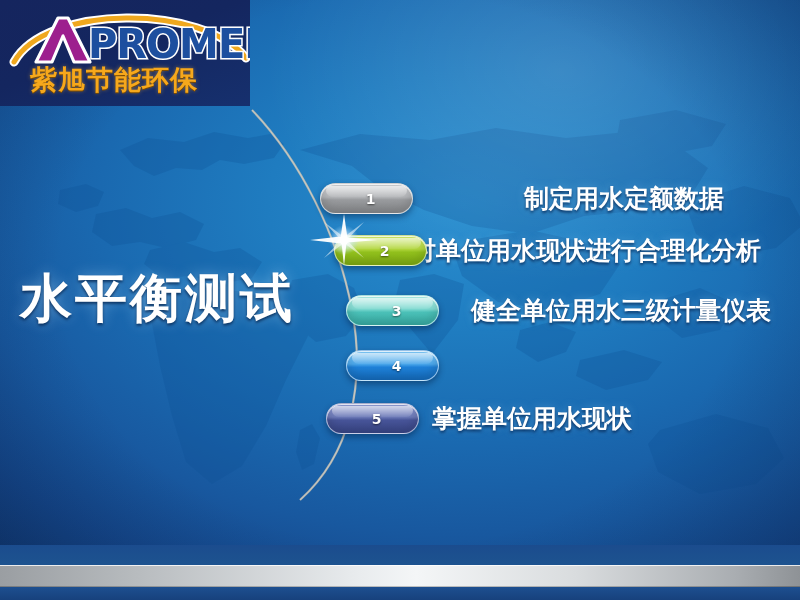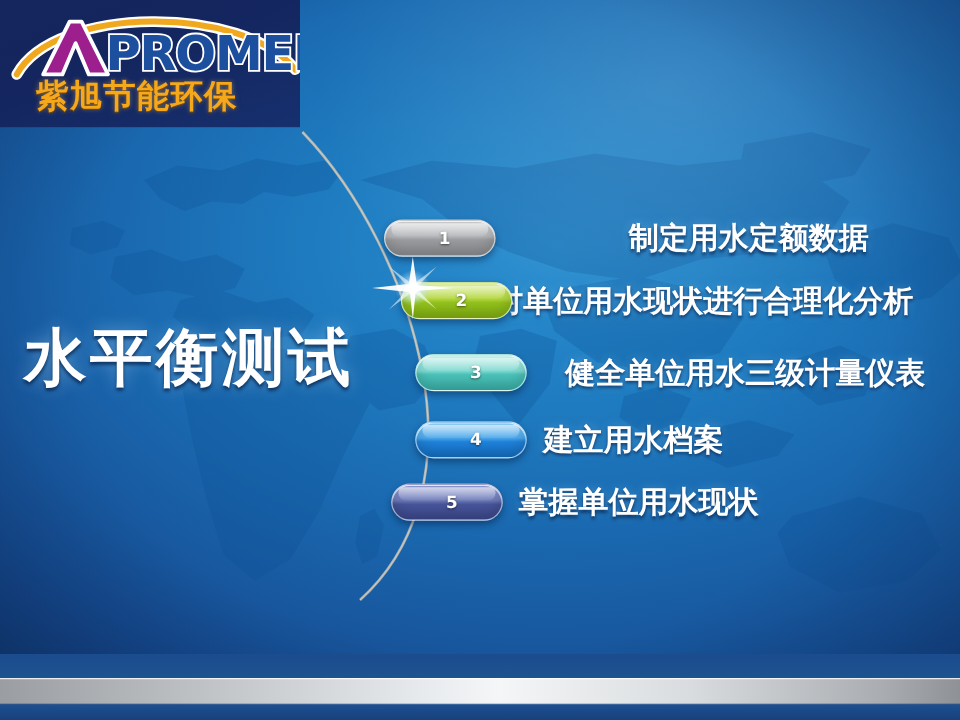--- a/index.html
+++ b/index.html
@@ -192,21 +192,20 @@
       <div class="pill" style="background:linear-gradient(to bottom,#a9e8e0 0%,#7fd9d0 45%,#4cc3ba 56%,#3bb6ad 100%);">
         <span class="num">3</span>
       </div>
       <div class="label" style="margin-left:0px;padding-left:32px;">健全单位用水三级计量仪表</div>
     </div>
 
     <div class="step" style="left:346px;top:350px;">
       <div class="pill" style="background:linear-gradient(to bottom,#7dc4f2 0%,#4ba7ea 45%,#1f82da 56%,#1572c8 100%);">
         <span class="num">4</span>
       </div>
-      <div class="label" style="margin-left:14px;">建立用水档案</div>
     </div>
 
     <div class="step" style="left:326px;top:402px;">
       <div class="pill" style="background:linear-gradient(to bottom,#8d98cd 0%,#6c79b7 45%,#48559a 56%,#3c4a8f 100%);">
         <span class="num">5</span>
       </div>
       <div class="label" style="margin-left:13px;">掌握单位用水现状</div>
     </div>
 
     <svg class="sparkle" style="left:308px;top:210px;" width="72" height="60" viewBox="0 0 72 60" aria-hidden="true">

